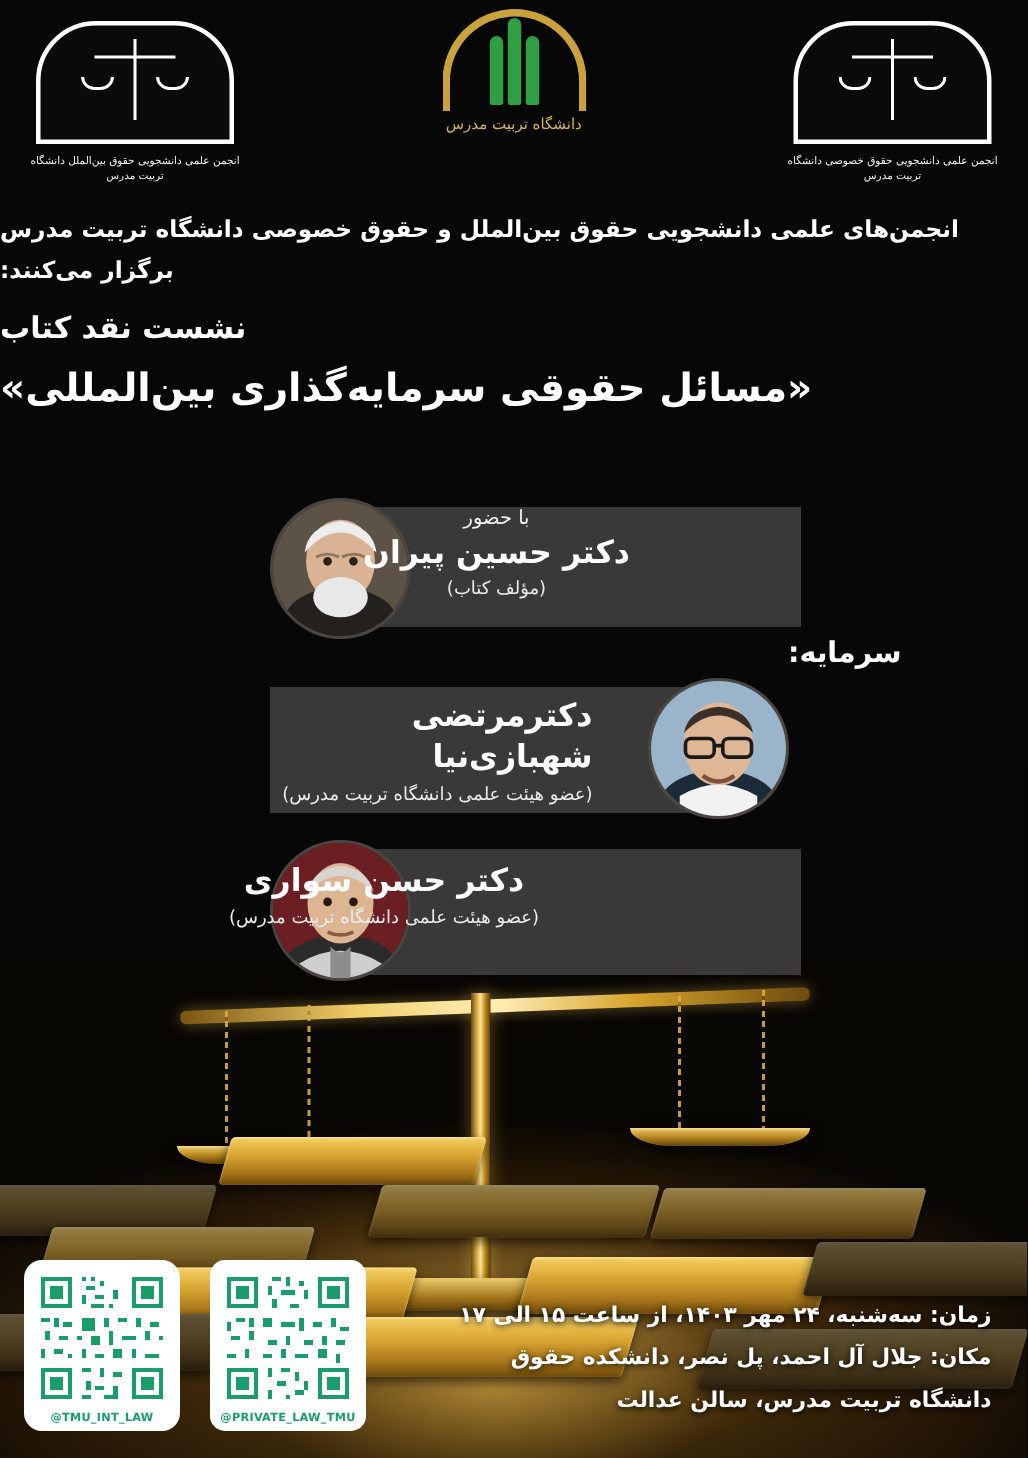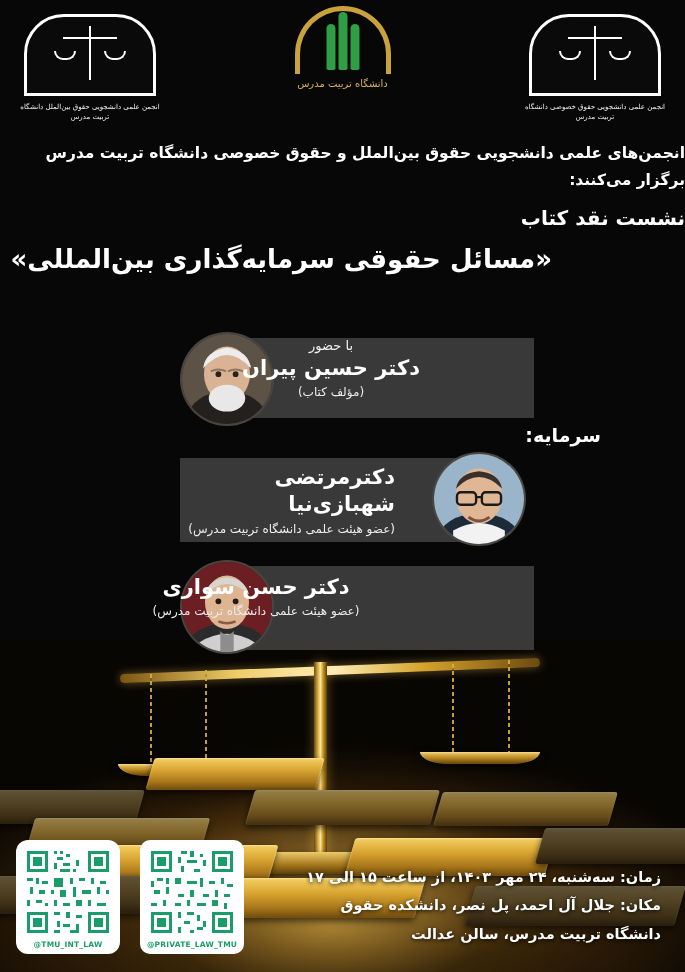--- a/index.html
+++ b/index.html
@@ -121,21 +121,21 @@
   .tulip-leaf {
     width:9px; height:46px; background:#2f9e44; border-radius:5px 5px 2px 2px;
   }
   .tulip-leaf.mid { height:58px; background:#2f9e44; }
   .tmu-name {
     color:#d8b356; font-size:10px; margin-top:4px; direction:rtl;
     letter-spacing:0.5px;
   }
 
   
-  .txt { direction:rtl; color:#ffffff; text-align:right; font-family:"DejaVu Sans", sans-serif; }
+  .txt { direction:rtl; color:#ffffff; text-align:left; font-family:"DejaVu Sans", sans-serif; }
   .org-line {
     position:absolute; left:0; top:140px; width:685px;
     font-size:15.5px; line-height:1.75; font-weight:bold;
     color:#fff; letter-spacing:0px;
   }
   .session-title {
     position:absolute; left:0; top:206px; width:685px;
     font-size:20px; font-weight:bold; color:#fff;
   }
   .book-title {

